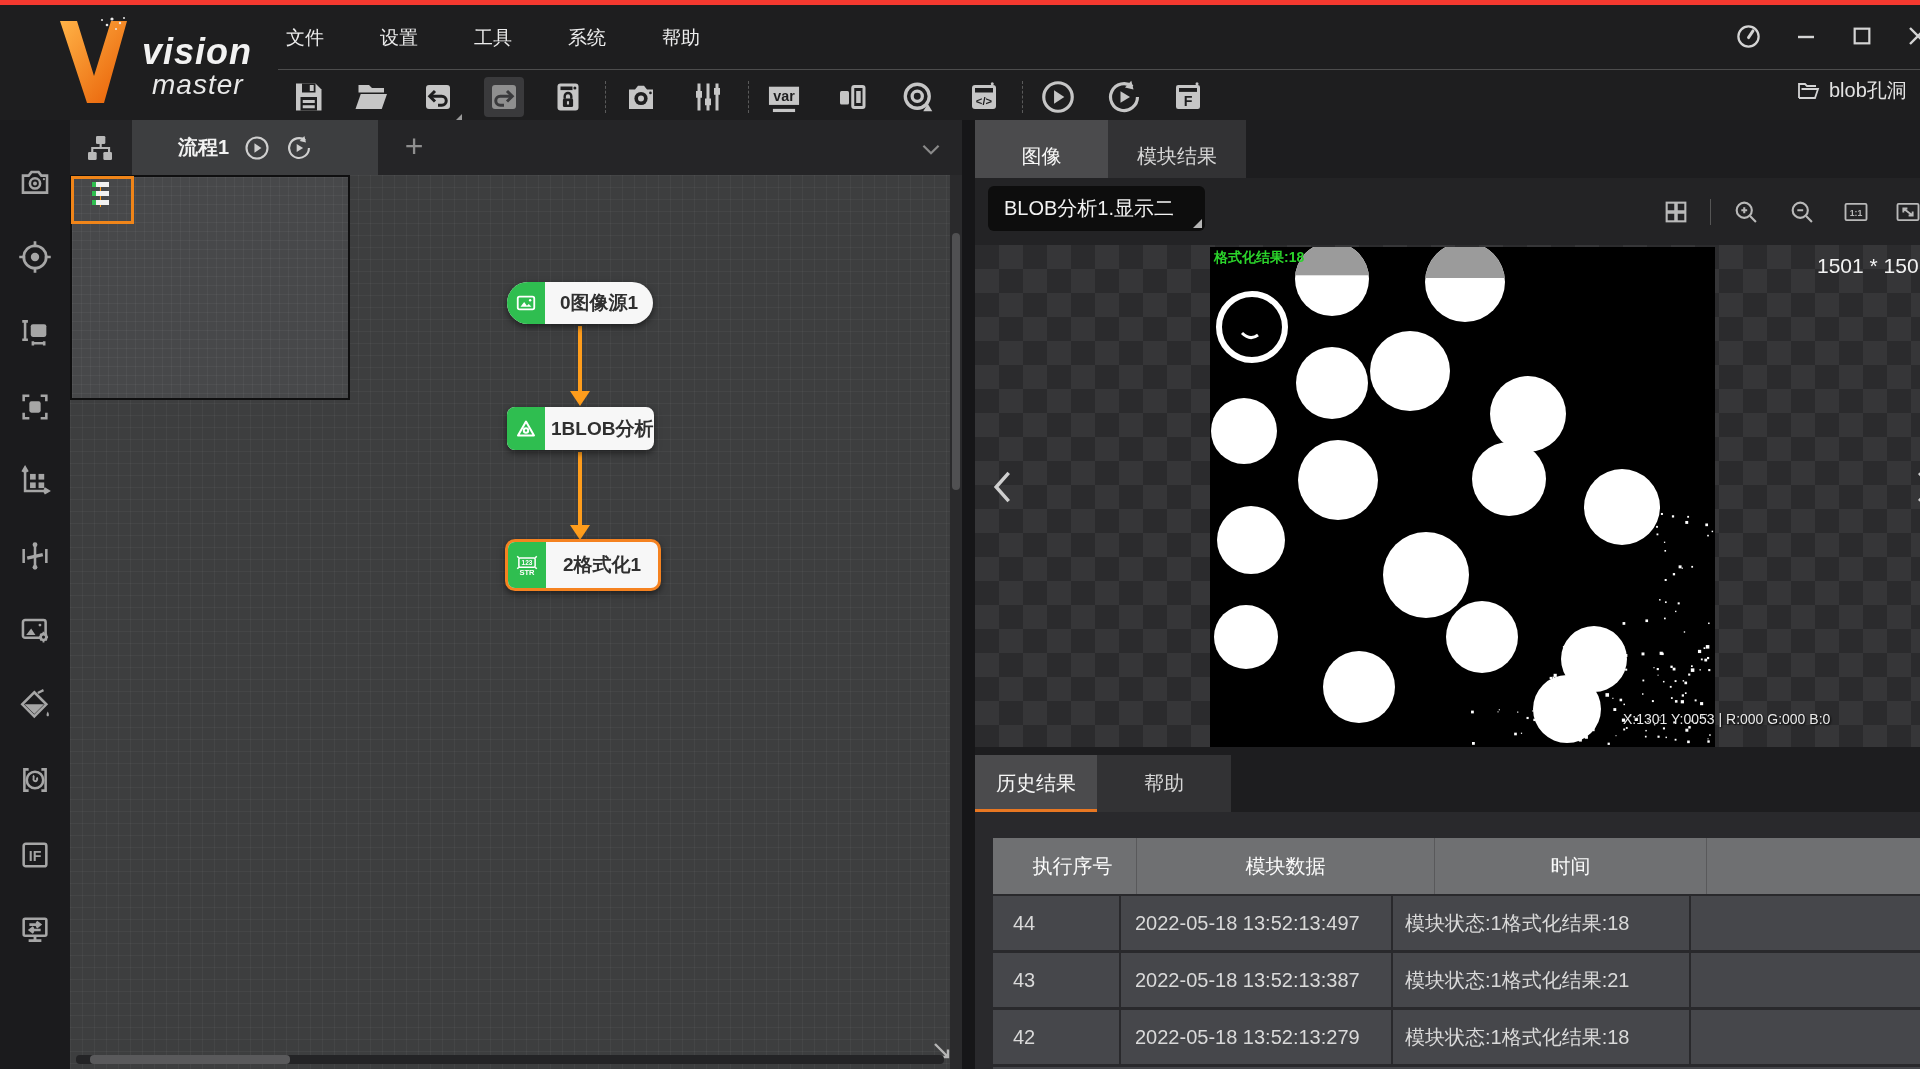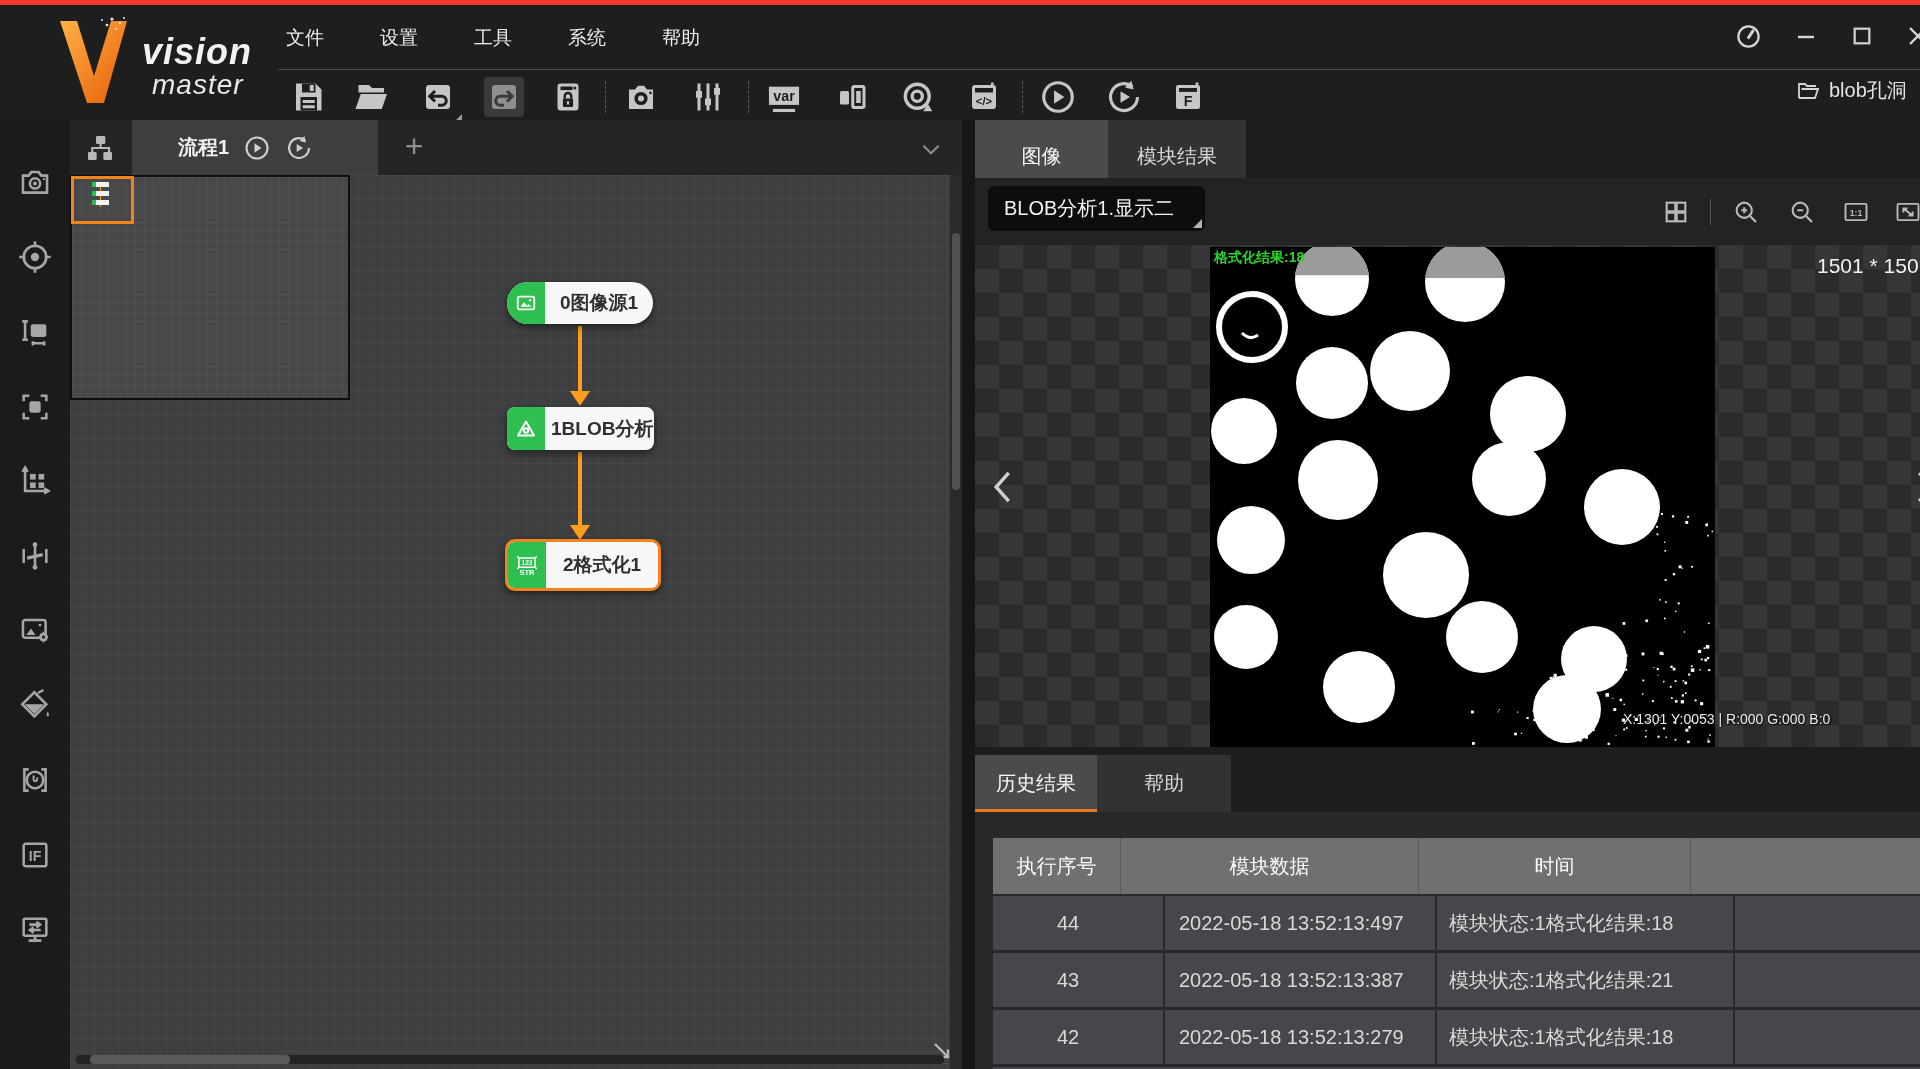--- a/index.html
+++ b/index.html
@@ -87,25 +87,25 @@
   .history{left:0;top:627px;width:945px;height:322px;background:#1d1d1f;}
   .htab{position:absolute;top:8px;height:57px;display:flex;align-items:center;justify-content:center;font-size:20px;}
   .history-body{position:absolute;left:0;top:65px;width:100%;height:257px;background:#29292c;}
   .rtable{position:absolute;left:18px;top:26px;width:927px;}
   .thead{display:flex;height:56px;background:#6f7072;}
   .th{display:flex;align-items:center;justify-content:center;font-size:20px;color:#fafafa;border-right:1px solid #59595b;box-sizing:border-box;}
   .th:last-child{border-right:none;}
   .trow{position:absolute;left:0;display:flex;height:54px;background:#46474b;width:927px;}
   .td{display:flex;align-items:center;font-size:20px;color:#d9d9d9;border-right:2px solid #29292c;box-sizing:border-box;white-space:nowrap;overflow:hidden;}
   .td:last-child{border-right:none;}
-  .c1{width:128px;padding-left:20px;margin-left:44px;}
+  .c1{width:128px;padding-left:20px;}
   .c2{width:272px;padding-left:14px;}
   .c3{width:298px;padding-left:12px;}
   .c4{flex:1;}
-  .h1{width:128px;}.h2{width:272px;}.h3{width:298px;}.h4{flex:1;}
+  .h1{width:128px;margin-left:16px;}.h2{width:272px;}.h3{width:298px;}.h4{flex:1;}
 </style>
 </head>
 <body>
 
 <div class="abs top-strip"></div>
 
 <header class="abs titlebar">
   <div class="abs brand">
     <svg class="abs brand-v" width="88" height="96" viewBox="0 0 88 96">
       <defs>

